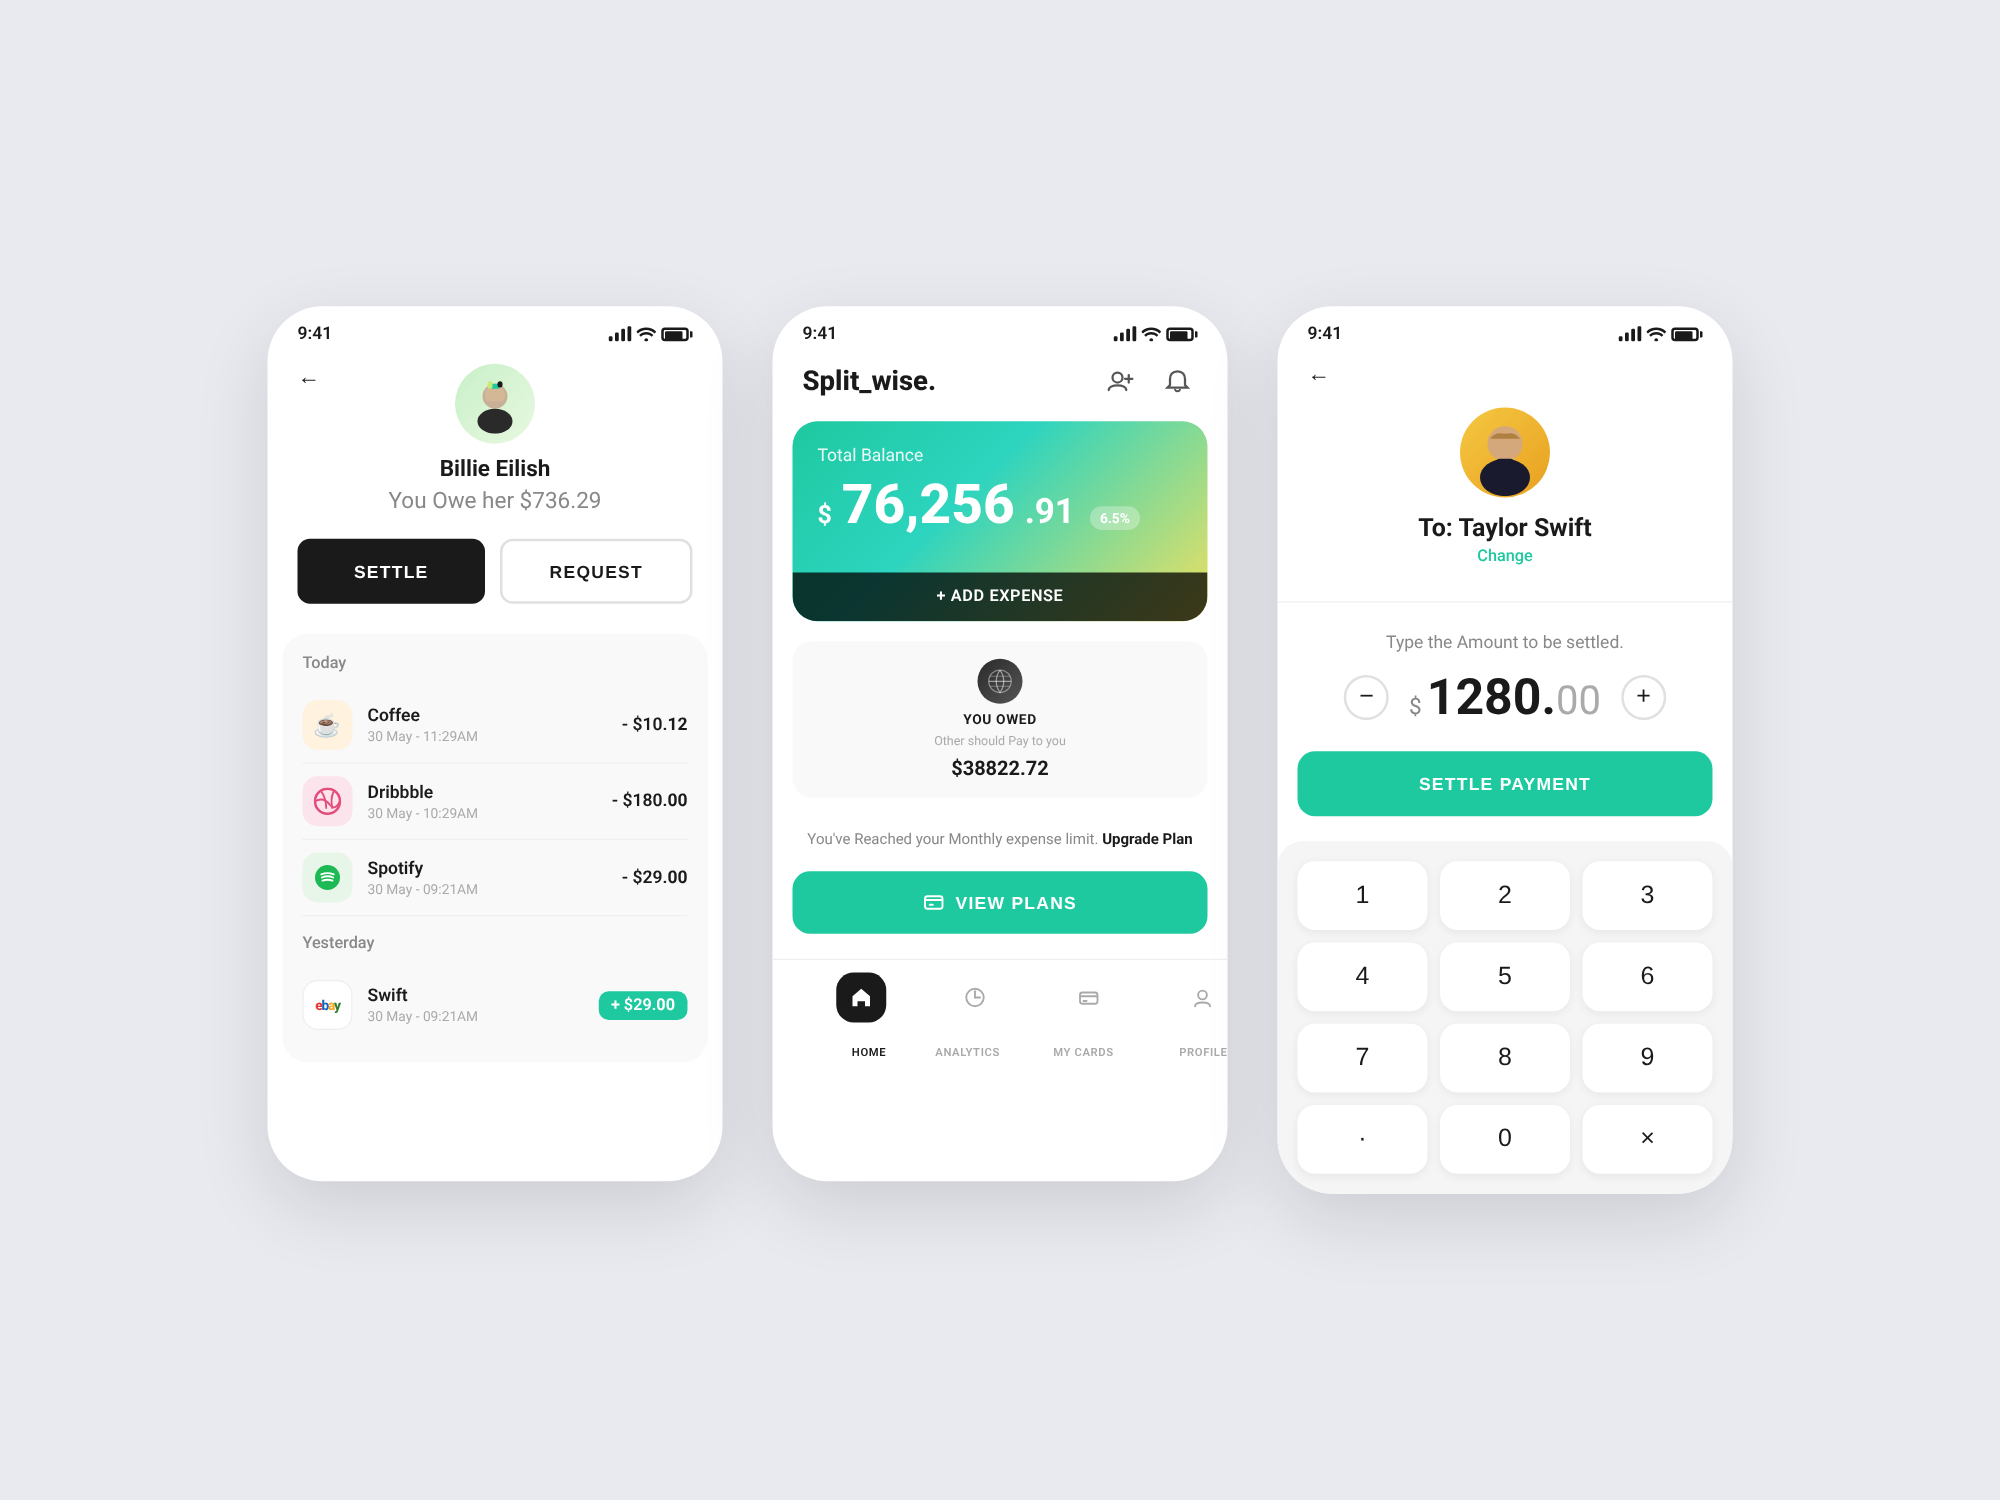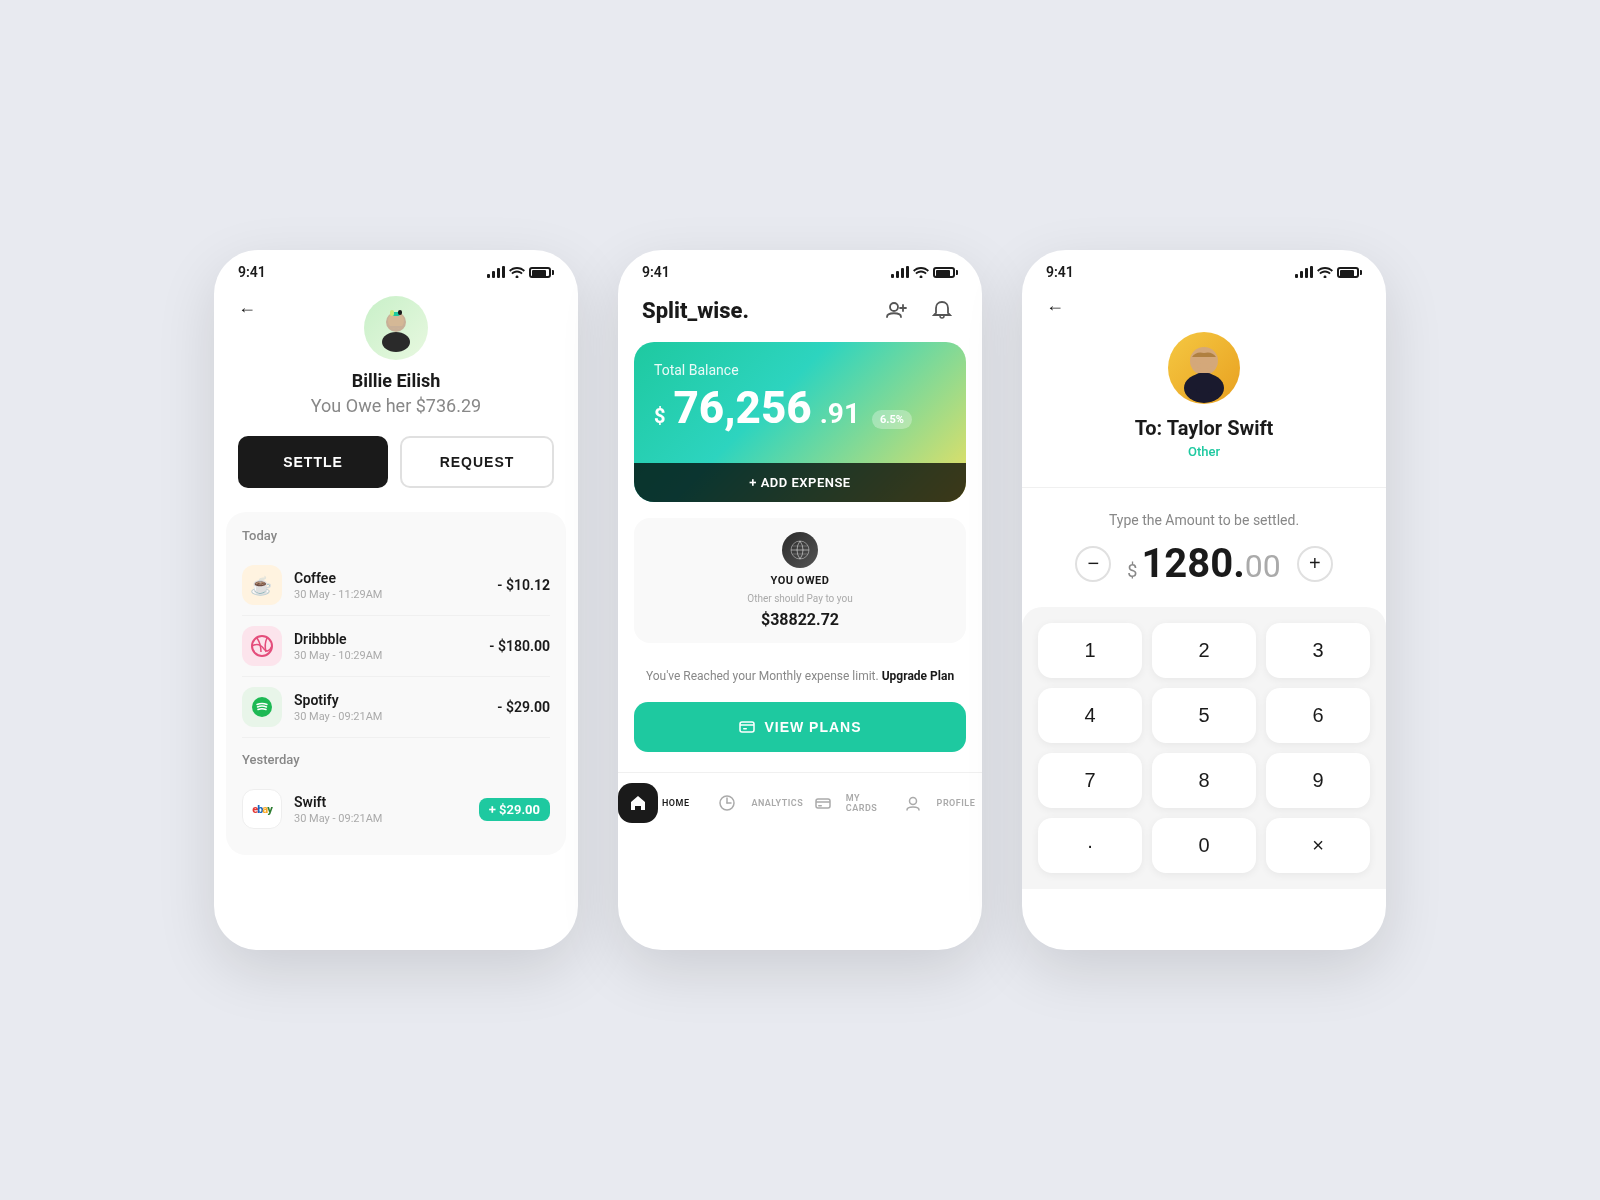--- a/index.html
+++ b/index.html
@@ -367,23 +367,23 @@
       gap: 8px;
     }
     .bottom-nav {
       display: flex;
       border-top: 1px solid #f0f0f0;
       padding: 10px 0 16px;
     }
     .nav-item {
       flex: 1;
       display: flex;
-      flex-direction: row;
-      align-items: center;
-      gap: 4px;
+      flex-direction: column;
+      align-items: flex-end;
+      gap: 20px;
       cursor: pointer;
     }
     .nav-icon-wrap {
       width: 40px;
       height: 40px;
       border-radius: 14px;
       display: flex;
       align-items: center;
       justify-content: center;
       font-size: 18px;
@@ -821,39 +821,40 @@
         <svg width="60" height="70" viewBox="0 0 60 70" fill="none">
           <ellipse cx="30" cy="55" rx="20" ry="15" fill="#1a1a2e"></ellipse>
           <circle cx="30" cy="28" r="14" fill="#d4a87a"></circle>
           <ellipse cx="30" cy="26" rx="12" ry="10" fill="#d4a87a"></ellipse>
           <path d="M18 24 Q22 18 30 20 Q38 18 42 24" fill="#b08040"></path>
           <path d="M20 28 Q28 34 40 28" fill="#d4a87a"></path>
           <rect x="22" y="40" width="16" height="20" rx="4" fill="#1a1a2e"></rect>
         </svg>
       </div>
       <div class="recipient-name">To: Taylor Swift</div>
-      <span class="change-link">Other</span>
+      <span class="change-link">Change</span>
     </div>
 
     <div class="divider"></div>
 
     
     <div class="amount-prompt">Type the Amount to be settled.</div>
 
     
     <div class="amount-input-row">
       <button class="amount-btn">−</button>
       <div class="amount-display">
         <span class="amount-dollar-sign">$</span>
         <span class="amount-value">1280.<span style="font-weight:400; font-size:32px; color:#aaa;">00</span></span>
       </div>
       <button class="amount-btn">+</button>
     </div>
 
     
+    <button class="settle-btn">SETTLE PAYMENT</button>
 
     
     <div class="numpad">
       <button class="numpad-key">1</button>
       <button class="numpad-key">2</button>
       <button class="numpad-key">3</button>
       <button class="numpad-key">4</button>
       <button class="numpad-key">5</button>
       <button class="numpad-key">6</button>
       <button class="numpad-key">7</button>

